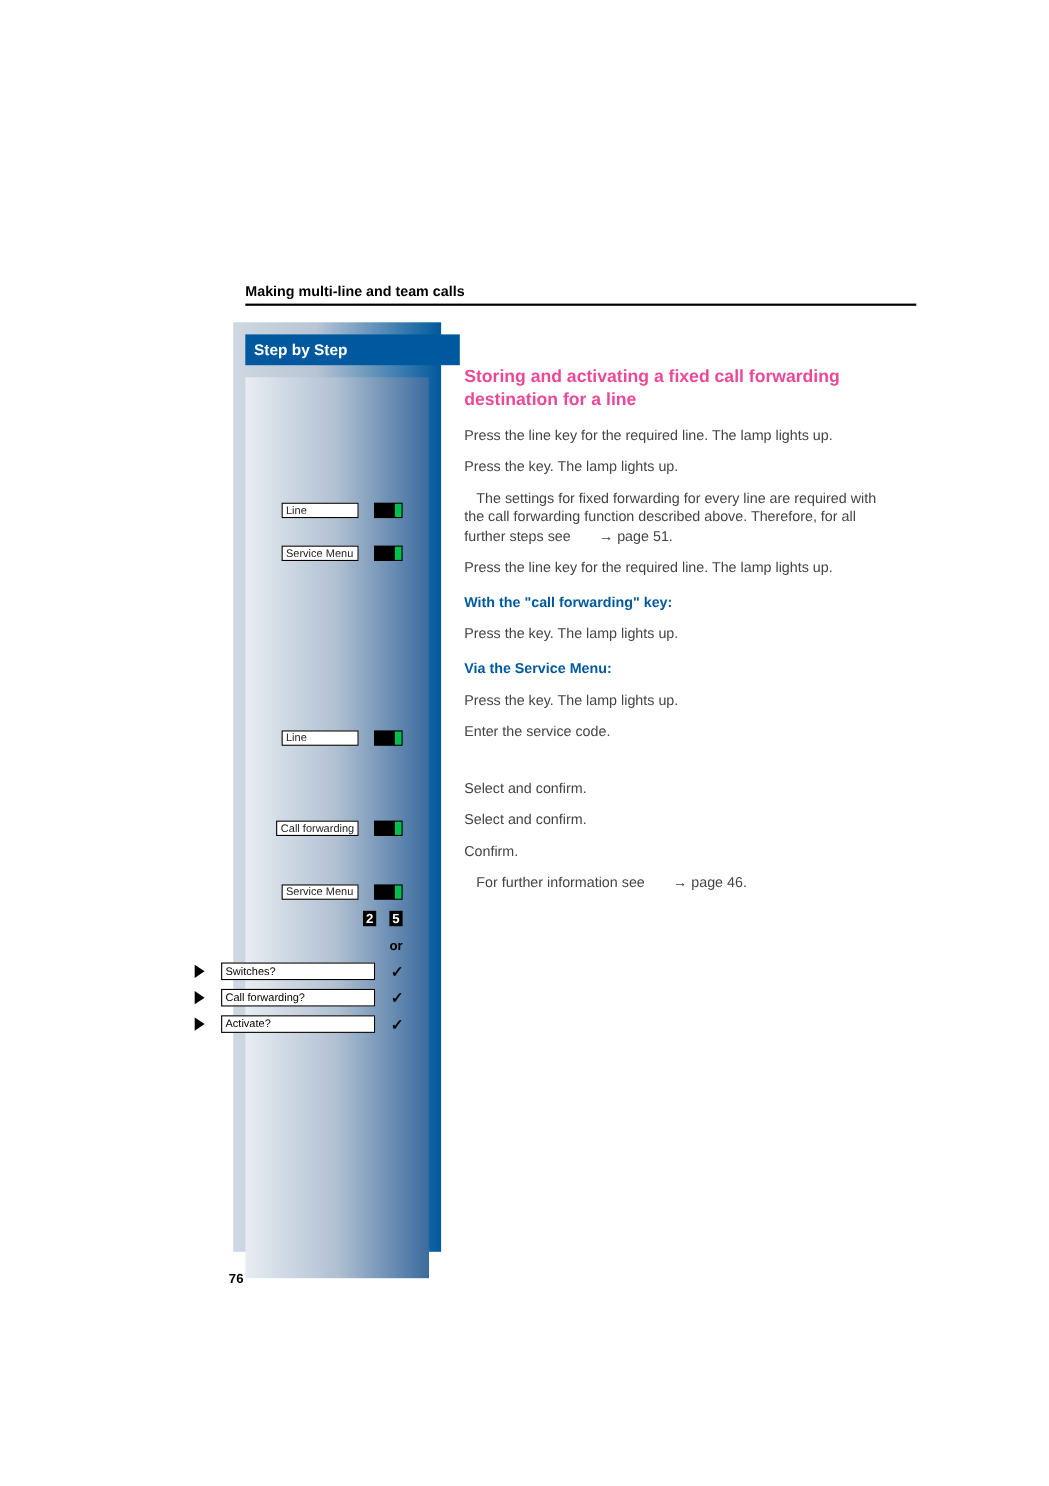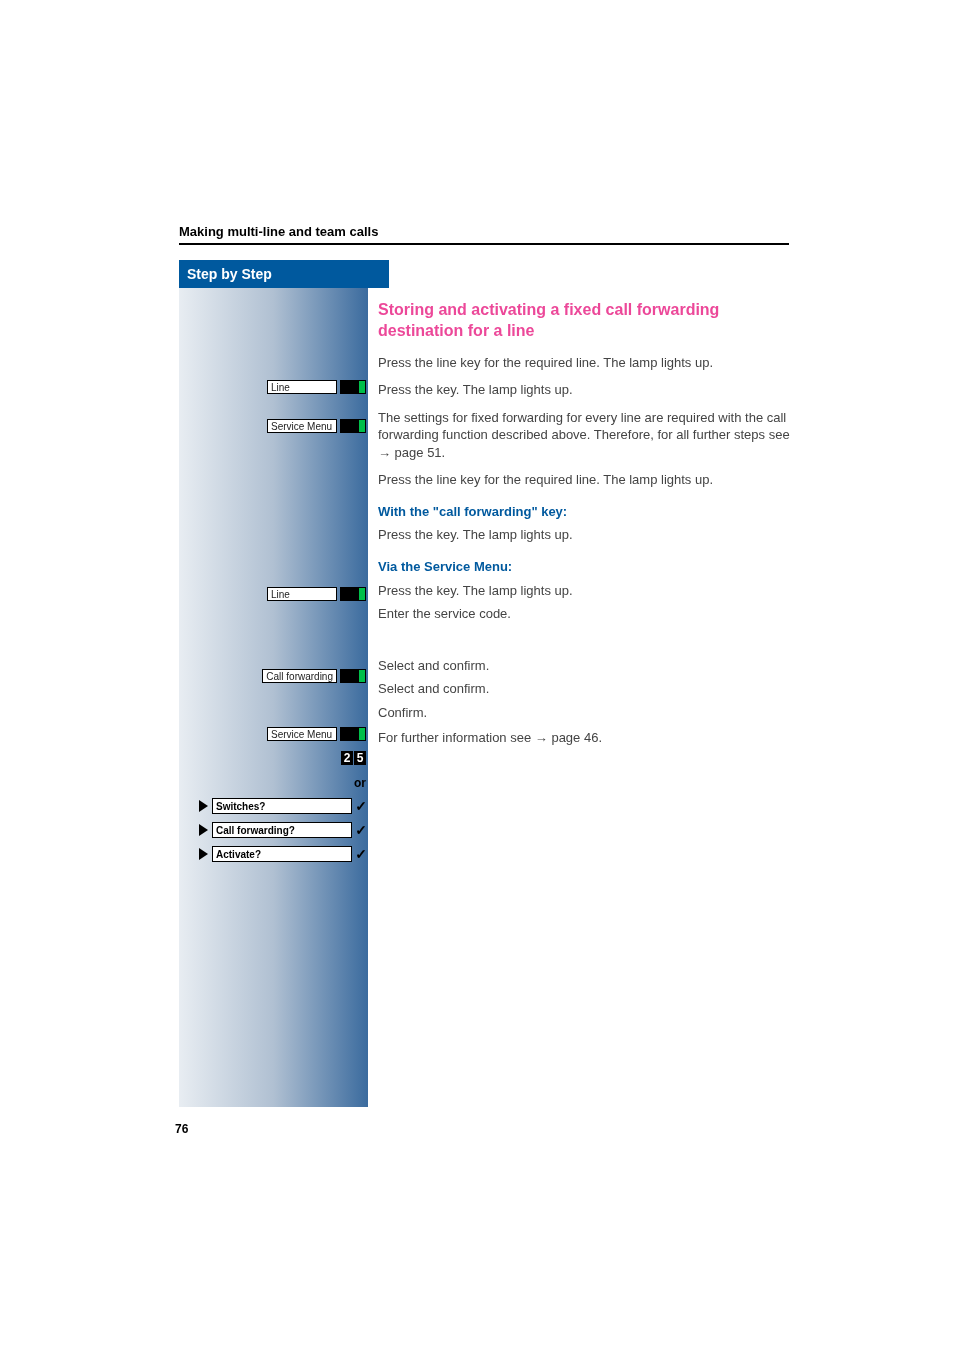--- a/index.html
+++ b/index.html
@@ -1,15 +1,15 @@
 <!DOCTYPE html>
 <html><head>
 <meta charset="utf-8">
 <style>
-  * { box-sizing: border-box; margin: 0; padding: 0; }
+  * { box-sizing: border-box; margin: 11px; padding: 0; }
   body {
     font-family: "Helvetica Neue", Helvetica, Arial, sans-serif;
     background: #fff;
     width: 954px;
     height: 1351px;
     position: relative;
     color: #333;
     font-size: 14px;
   }
   .page-header {
@@ -34,21 +34,21 @@
     height: 845px;
     background: linear-gradient(to right, #cfd8e2 0%, #b8c5d4 40%, #00599e 100%);
     padding: 0;
   }
   .sidebar-title {
     background: #00599e;
     color: #fff;
     font-weight: bold;
     padding: 6px 8px 6px 8px;
     font-size: 14px;
-    width: 210px;
+    width: 195px;
   }
   .sidebar-gradient {
     background: linear-gradient(to right, #e8edf2 0%, #b0c0d2 50%, #3b6b9e 100%);
     height: 819px;
     position: relative;
   }
   .content {
     position: absolute;
     top: 260px;
     left: 378px;
@@ -113,21 +113,21 @@
     top: 1px;
     width: 6px;
     height: 12px;
     background: #00bf4a;
   }
   .menu-item {
     border: 1px solid #000;
     background: #fff;
     padding: 1px 3px;
     font-size: 10px;
-    font-weight: bold;
+    font-weight: normal;
     color: #000;
     min-width: 140px;
     height: 16px;
     line-height: 13px;
     display: inline-block;
   }
   .play-triangle {
     display: inline-block;
     width: 0; height: 0;
     border-top: 6px solid transparent;

